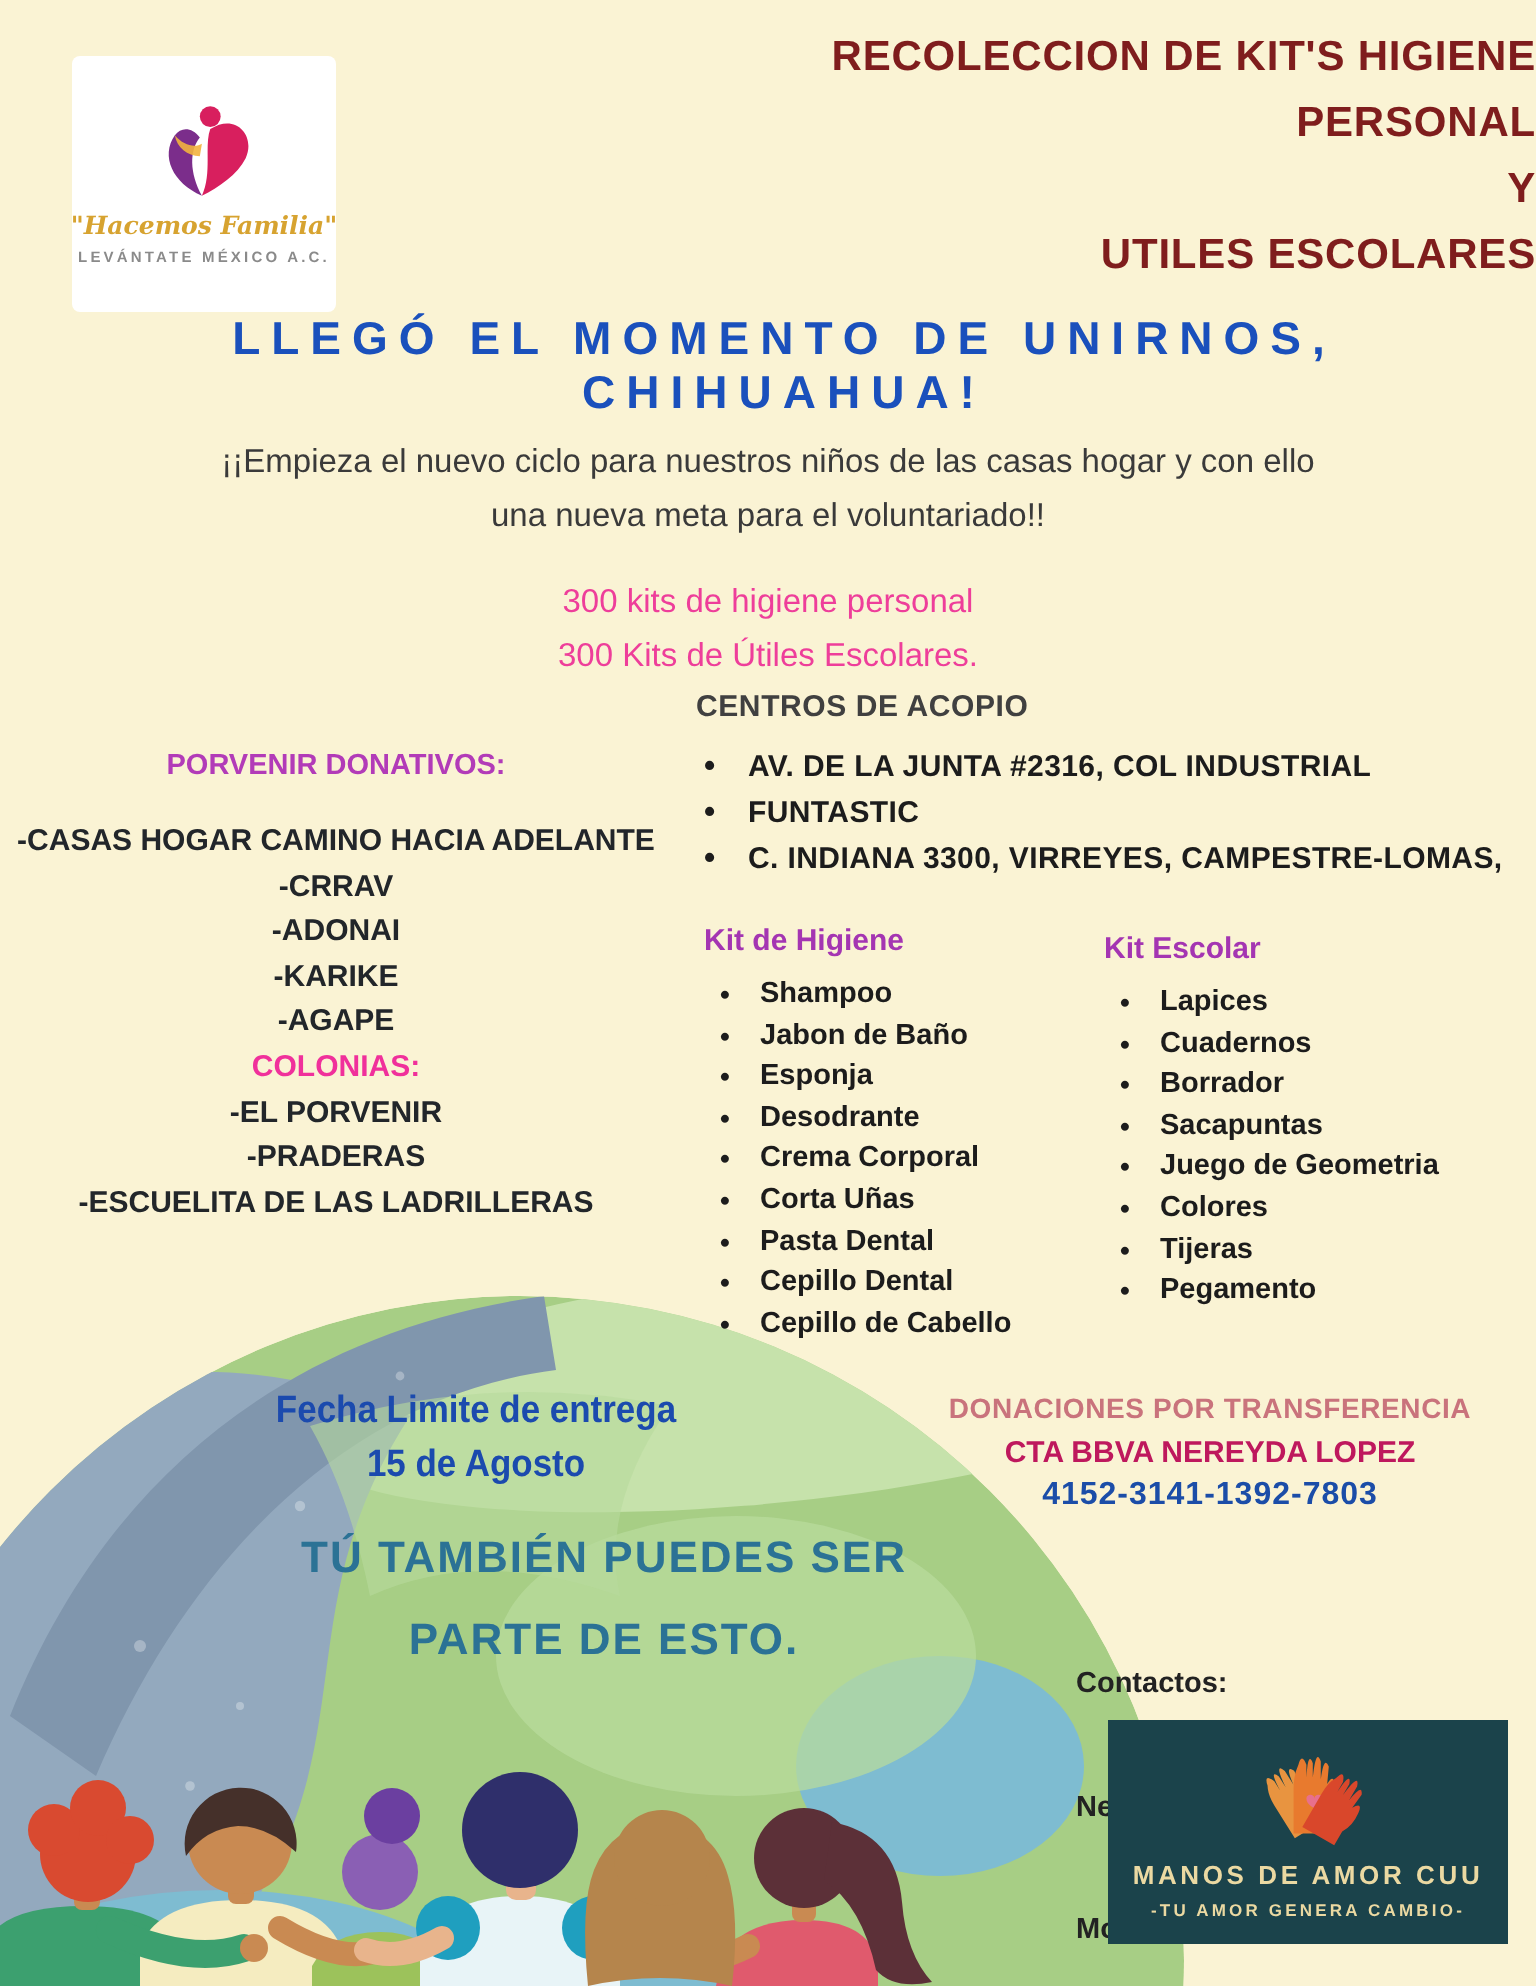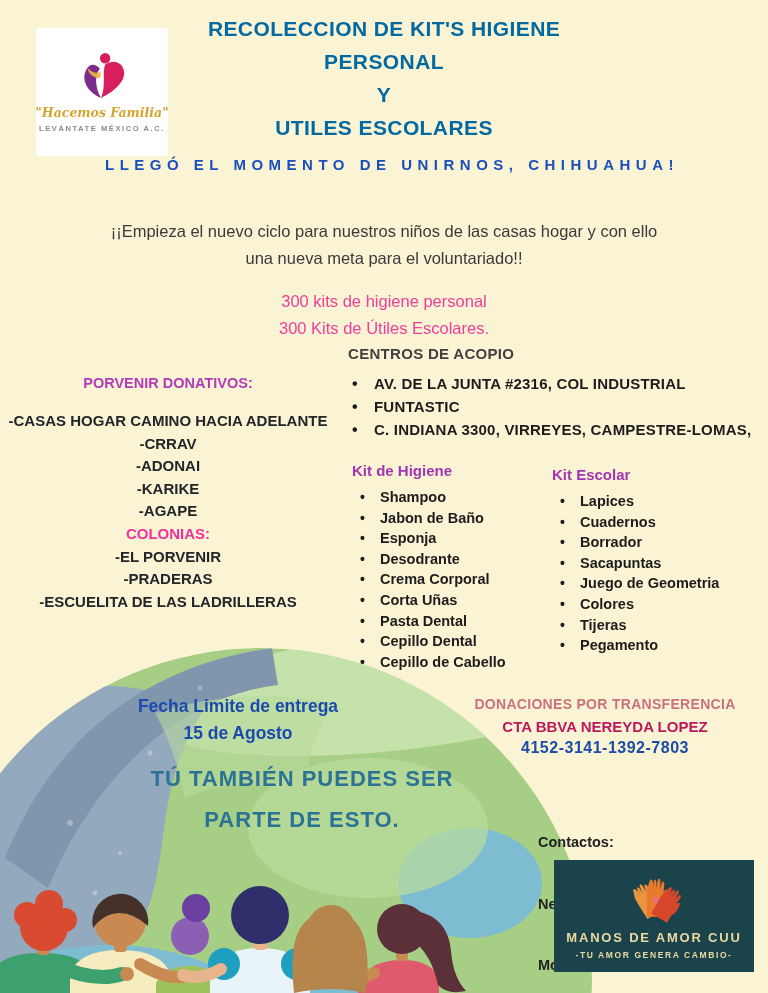--- a/index.html
+++ b/index.html
@@ -20,27 +20,27 @@
   .logo-script {
     font-family:"DejaVu Serif", serif; font-style:italic; font-weight:700;
     font-size:12.5px; color:#D7A330; white-space:nowrap;
   }
   .logo-sub {
     font-size:7.5px; font-weight:700; color:#8a8a8a; letter-spacing:1.6px; margin-top:4px;
     white-space:nowrap;
   }
   
   .title {
-    position:absolute; left:0; right:0; top:12px; text-align:center;
-    color:#0369a1; font-weight:800; font-size:21px; line-height:33px; letter-spacing:.4px;
+    position:absolute; left:0; right:0; top:12px; text-align:right;
+    color:#7f1d1d; font-weight:800; font-size:21px; line-height:33px; letter-spacing:.4px;
     z-index:2;
   }
   .headline {
     position:absolute; left:0; right:0; top:156px; text-align:center;
-    color:#1A50BC; font-weight:800; font-size:15px; letter-spacing:5.5px; z-index:2;padding-left:16px;
+    color:#1A50BC; font-weight:800; font-size:23px; letter-spacing:5.5px; z-index:2;padding-left:16px;
   }
   .intro {
     position:absolute; left:0; right:0; top:218px; text-align:center;
     color:#3a3a3a; font-size:16.5px; line-height:27px; z-index:2;
   }
   .goals {
     position:absolute; left:0; right:0; top:288px; text-align:center;
     color:#EE3E9A; font-size:16.5px; line-height:27px; z-index:2;
   }
   

